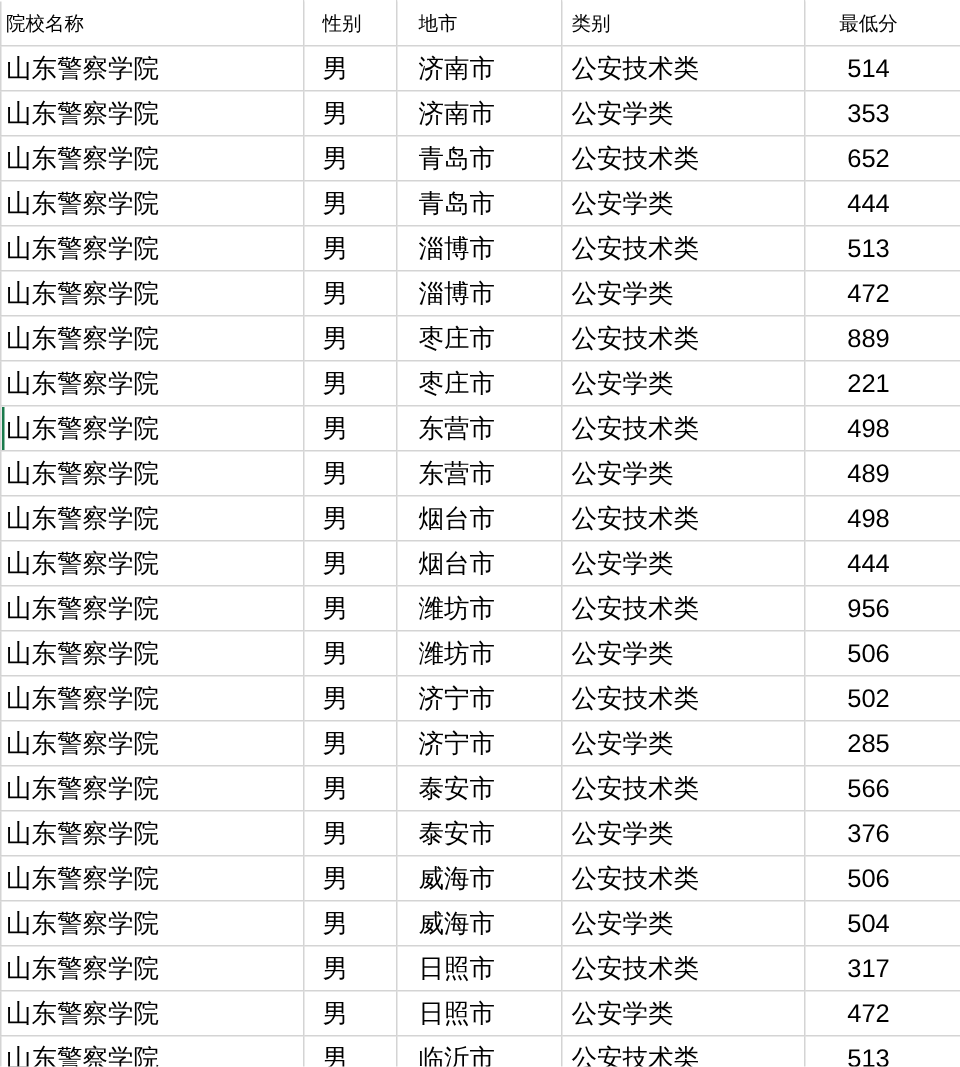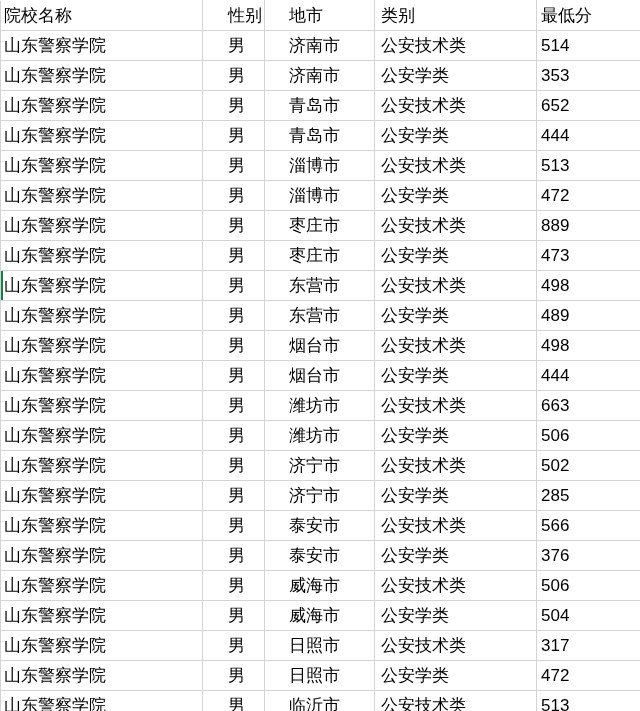--- a/index.html
+++ b/index.html
@@ -40,35 +40,35 @@
     font-weight: normal;
     color: #000000;
     white-space: nowrap;
     overflow: hidden;
     text-align: left;
     vertical-align: middle;
     background: #ffffff;
     font-family: "Liberation Sans", sans-serif;
   }
   table.grid tr.header td {
-    font-size: 17px;
+    font-size: 13px;
   }
   table.grid td.score {
-    text-align: left;
+    text-align: center;
     padding-right: 23px;
   }
   table.grid td.school {
     padding-left: 3px;
   }
   table.grid td.gender {
     text-align: left;
-    padding-left: 25px;
+    padding-left: 12px;
   }
   table.grid td.city {
-    padding-left: 24px;
+    padding-left: 14px;
   }
   table.grid td.cat {
     padding-left: 6px;
   }
   
   table.grid tr td:first-child {
     border-left: 1px solid #d4d4d4;
   }
   table.grid tr:first-child td {
     border-top: 1px solid #ffffff;
@@ -145,21 +145,21 @@
           <td class="gender">男</td>
           <td class="city">枣庄市</td>
           <td class="cat">公安技术类</td>
           <td class="score">889</td>
         </tr>
         <tr>
           <td class="school">山东警察学院</td>
           <td class="gender">男</td>
           <td class="city">枣庄市</td>
           <td class="cat">公安学类</td>
-          <td class="score">473</td>
+          <td class="score">221</td>
         </tr>
         <tr>
           <td class="school sel-marker">山东警察学院</td>
           <td class="gender">男</td>
           <td class="city">东营市</td>
           <td class="cat">公安技术类</td>
           <td class="score">498</td>
         </tr>
         <tr>
           <td class="school">山东警察学院</td>
@@ -180,21 +180,21 @@
           <td class="gender">男</td>
           <td class="city">烟台市</td>
           <td class="cat">公安学类</td>
           <td class="score">444</td>
         </tr>
         <tr>
           <td class="school">山东警察学院</td>
           <td class="gender">男</td>
           <td class="city">潍坊市</td>
           <td class="cat">公安技术类</td>
-          <td class="score">663</td>
+          <td class="score">956</td>
         </tr>
         <tr>
           <td class="school">山东警察学院</td>
           <td class="gender">男</td>
           <td class="city">潍坊市</td>
           <td class="cat">公安学类</td>
           <td class="score">506</td>
         </tr>
         <tr>
           <td class="school">山东警察学院</td>

